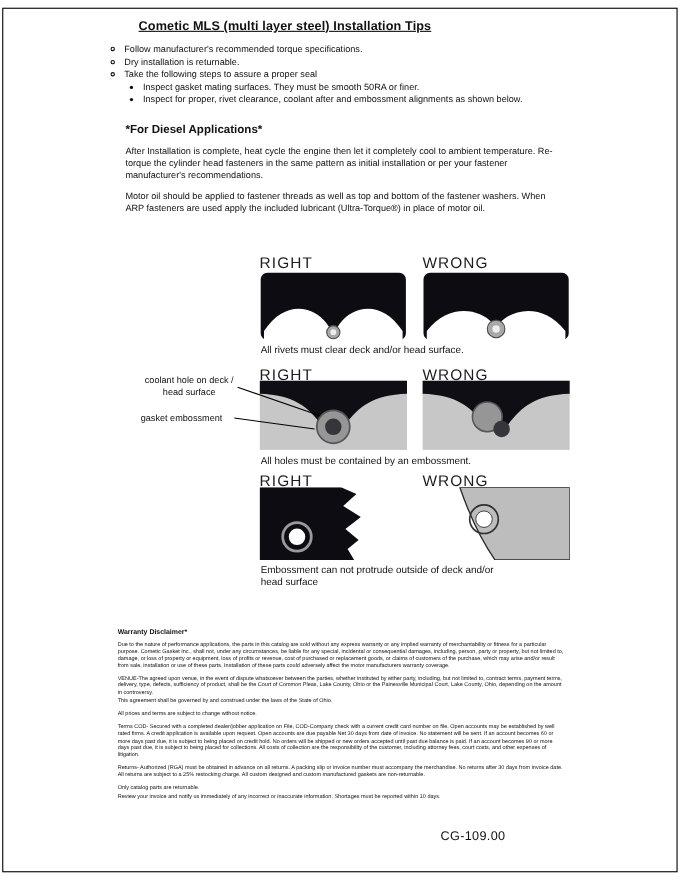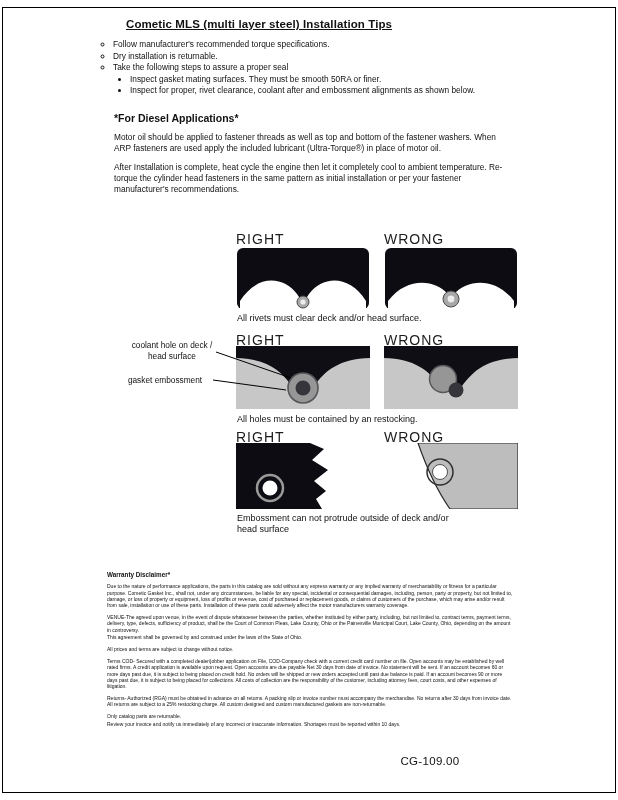--- a/index.html
+++ b/index.html
@@ -51,22 +51,22 @@
     <ul class="tips">
       <li>Follow manufacturer's recommended torque specifications.</li>
       <li>Dry installation is returnable.</li>
       <li>Take the following steps to assure a proper seal</li>
     </ul>
     <ul class="tips-sub">
       <li>Inspect gasket mating surfaces.  They must be smooth 50RA or finer.</li>
       <li>Inspect for proper, rivet clearance, coolant after and embossment alignments as shown below.</li>
     </ul>
     <div class="diesel-heading">*For Diesel Applications*</div>
+    <p class="para">After Installation is complete, heat cycle the engine then let it completely cool to ambient temperature. Re-torque the cylinder head fasteners in the same pattern as initial installation or per your fastener manufacturer's recommendations.</p>
     <p class="para">Motor oil should be applied to fastener threads as well as top and bottom of the fastener washers. When ARP fasteners are used apply the included lubricant (Ultra-Torque®) in place of motor oil.</p>
-    <p class="para">After Installation is complete, heat cycle the engine then let it completely cool to ambient temperature. Re-torque the cylinder head fasteners in the same pattern as initial installation or per your fastener manufacturer's recommendations.</p>
   </div>
 
   <div class="dg-label" style="left:236px;top:231px">RIGHT</div>
   <div class="dg-label" style="left:384px;top:231px">WRONG</div>
   <div class="dg-panel" style="left:236px;top:247px">
     <svg width="134" height="63" viewBox="0 0 134 63">
       <rect x="1" y="1" width="132" height="61" rx="6" fill="#0c0c12"></rect>
       <path d="M4,62 L4,54 C 22,26 48,30 61,47 L63,50 Q67,55 71,50 L73,47 C 86,30 112,26 130,54 L130,62 Z" fill="#ffffff"></path>
       <circle cx="67" cy="55" r="6" fill="#a8a8a8" stroke="#4a4a4a" stroke-width="1"></circle>
       <circle cx="67" cy="55" r="2.6" fill="#ededed"></circle>
@@ -95,21 +95,21 @@
     </svg>
   </div>
   <div class="dg-panel" style="left:384px;top:346px">
     <svg width="134" height="63" viewBox="0 0 134 63">
       <rect width="134" height="63" fill="#c7c7c7"></rect>
       <path d="M0,0 H134 V12 C 103,13 90,24 78,40 C 72,48 62,48 56,40 C 44,24 31,13 0,12 Z" fill="#0e0e14"></path>
       <circle cx="59" cy="33" r="13.5" fill="#969696" stroke="#55555a" stroke-width="1.4"></circle>
       <circle cx="72" cy="44" r="7.5" fill="#35353b"></circle>
     </svg>
   </div>
-  <div class="dg-caption" style="left:237px;top:414px">All holes must be contained by an restocking.</div>
+  <div class="dg-caption" style="left:237px;top:414px">All holes must be contained by an embossment.</div>
 
   <div class="dg-label" style="left:236px;top:429px">RIGHT</div>
   <div class="dg-label" style="left:384px;top:429px">WRONG</div>
   <div class="dg-panel" style="left:236px;top:443px">
     <svg width="134" height="66" viewBox="0 0 134 66">
       <rect width="134" height="66" fill="#ffffff"></rect>
       <path d="M0,0 H74 L88,6 L76,17 L92,27 L78,38 L90,48 L80,56 L86,66 H0 Z" fill="#0c0c12"></path>
       <circle cx="34" cy="45" r="13" fill="none" stroke="#9a9a9a" stroke-width="2.5"></circle>
       <circle cx="34" cy="45" r="7.5" fill="#ffffff"></circle>
     </svg>

